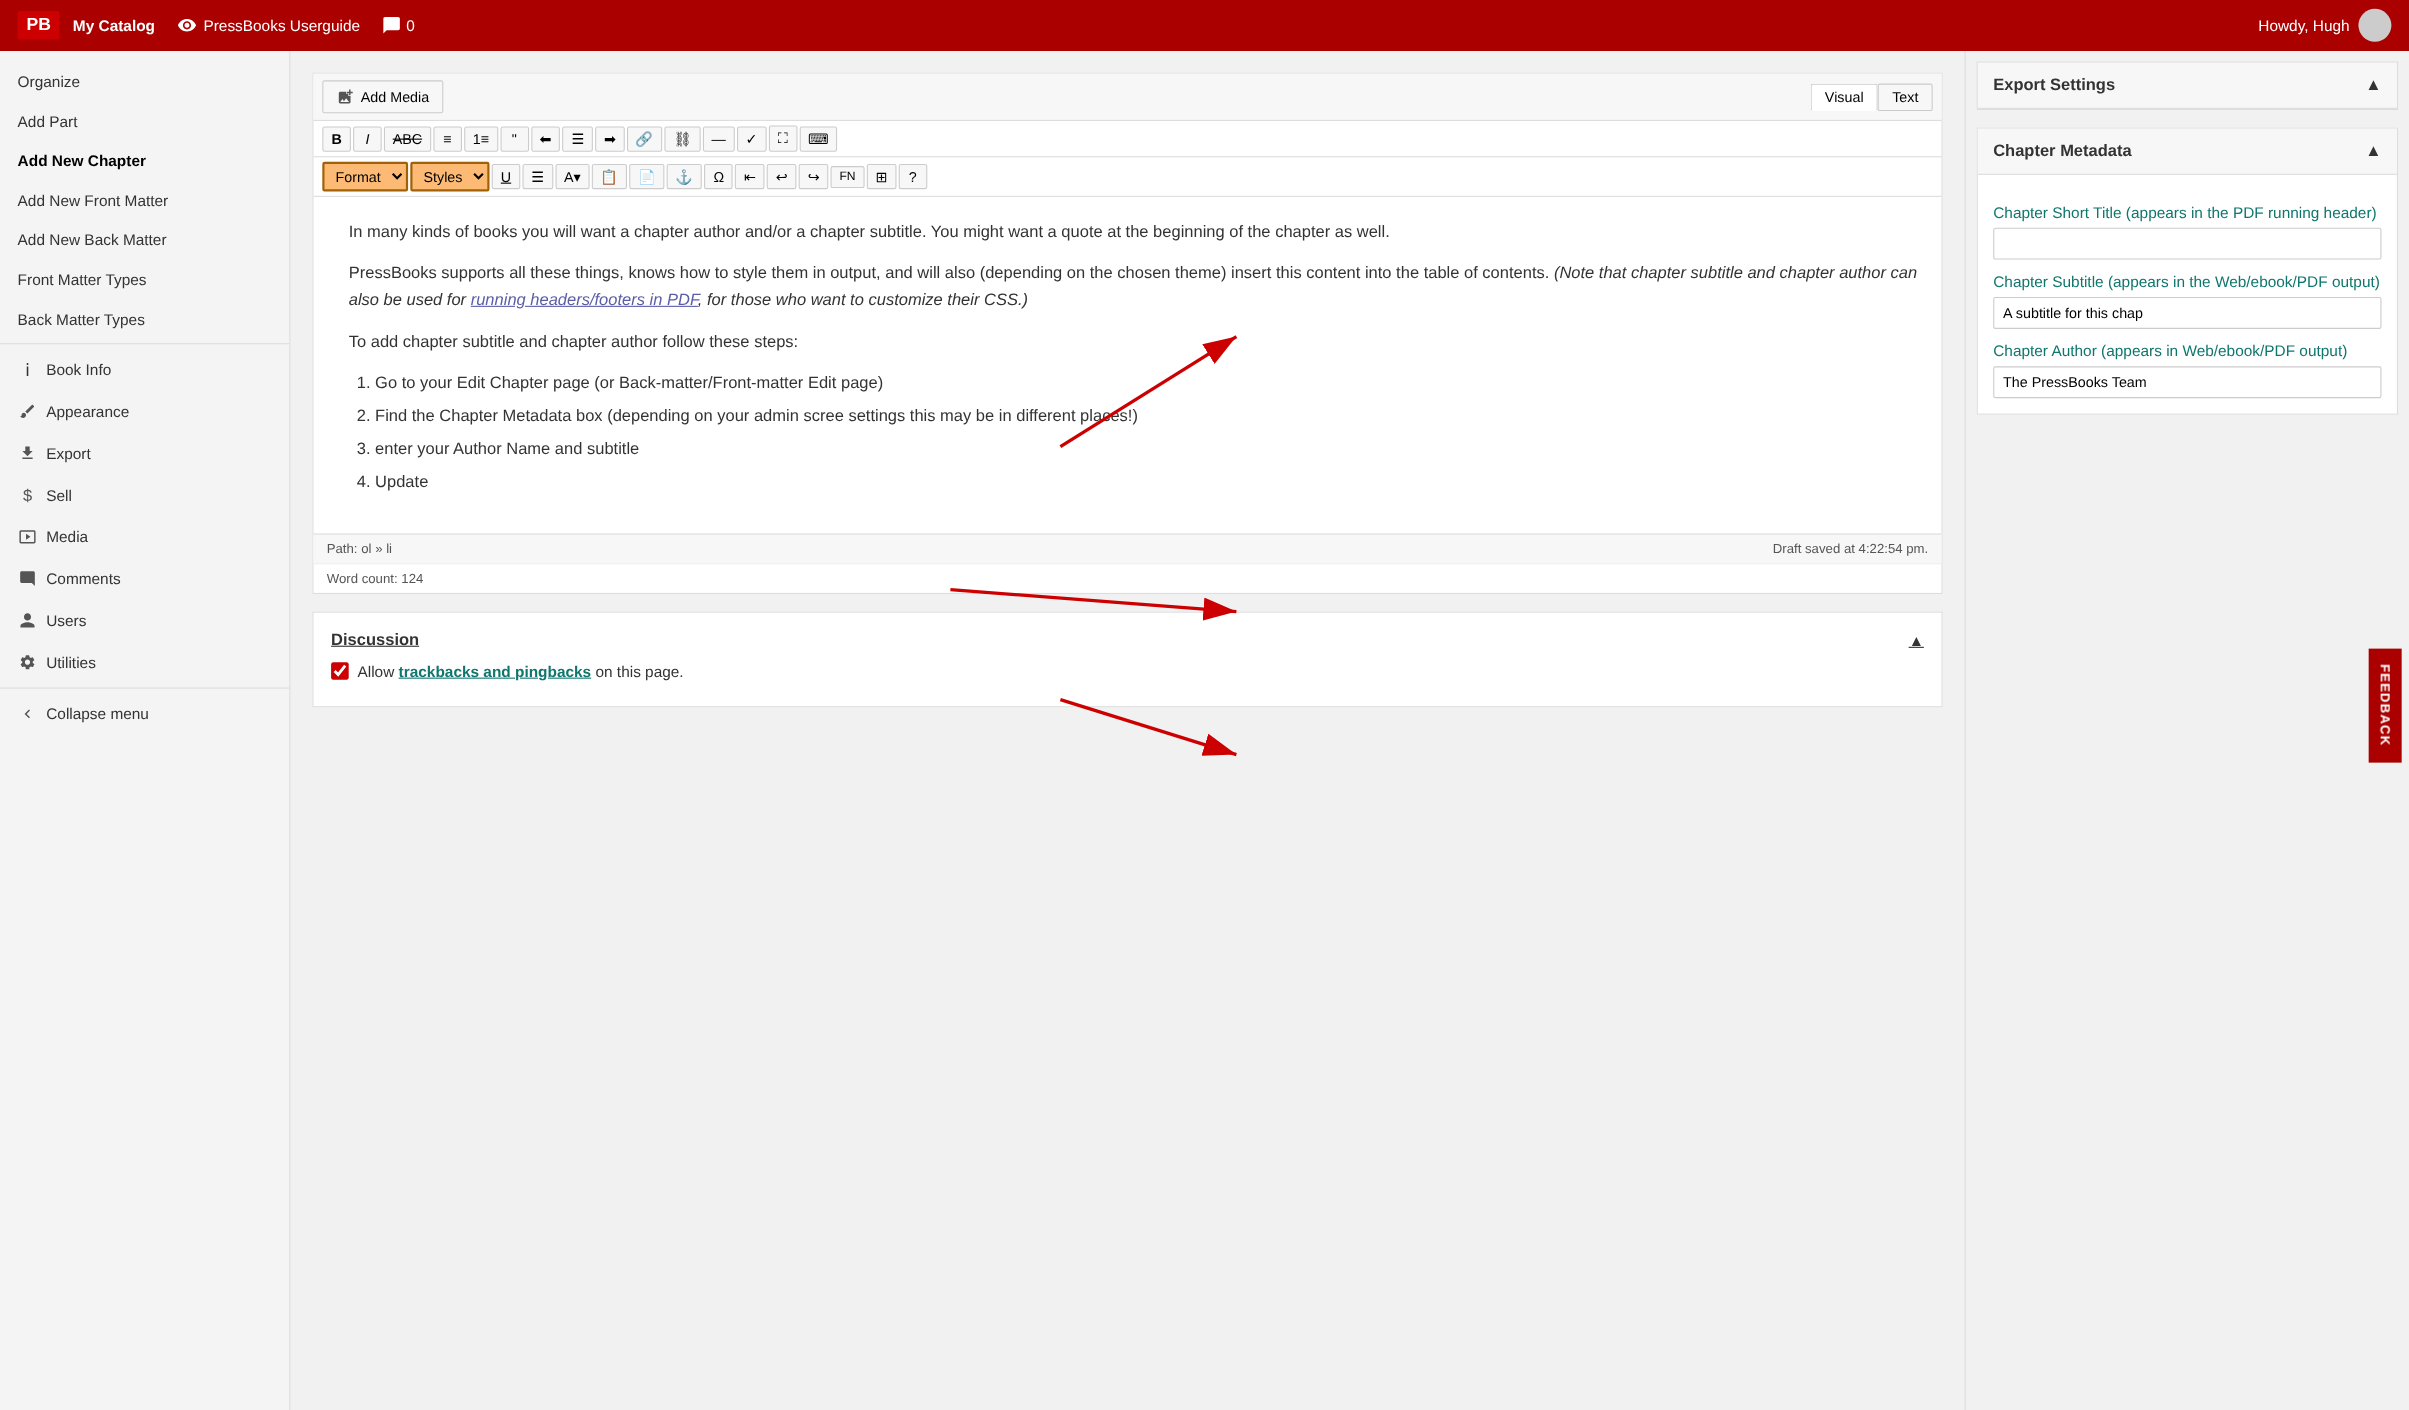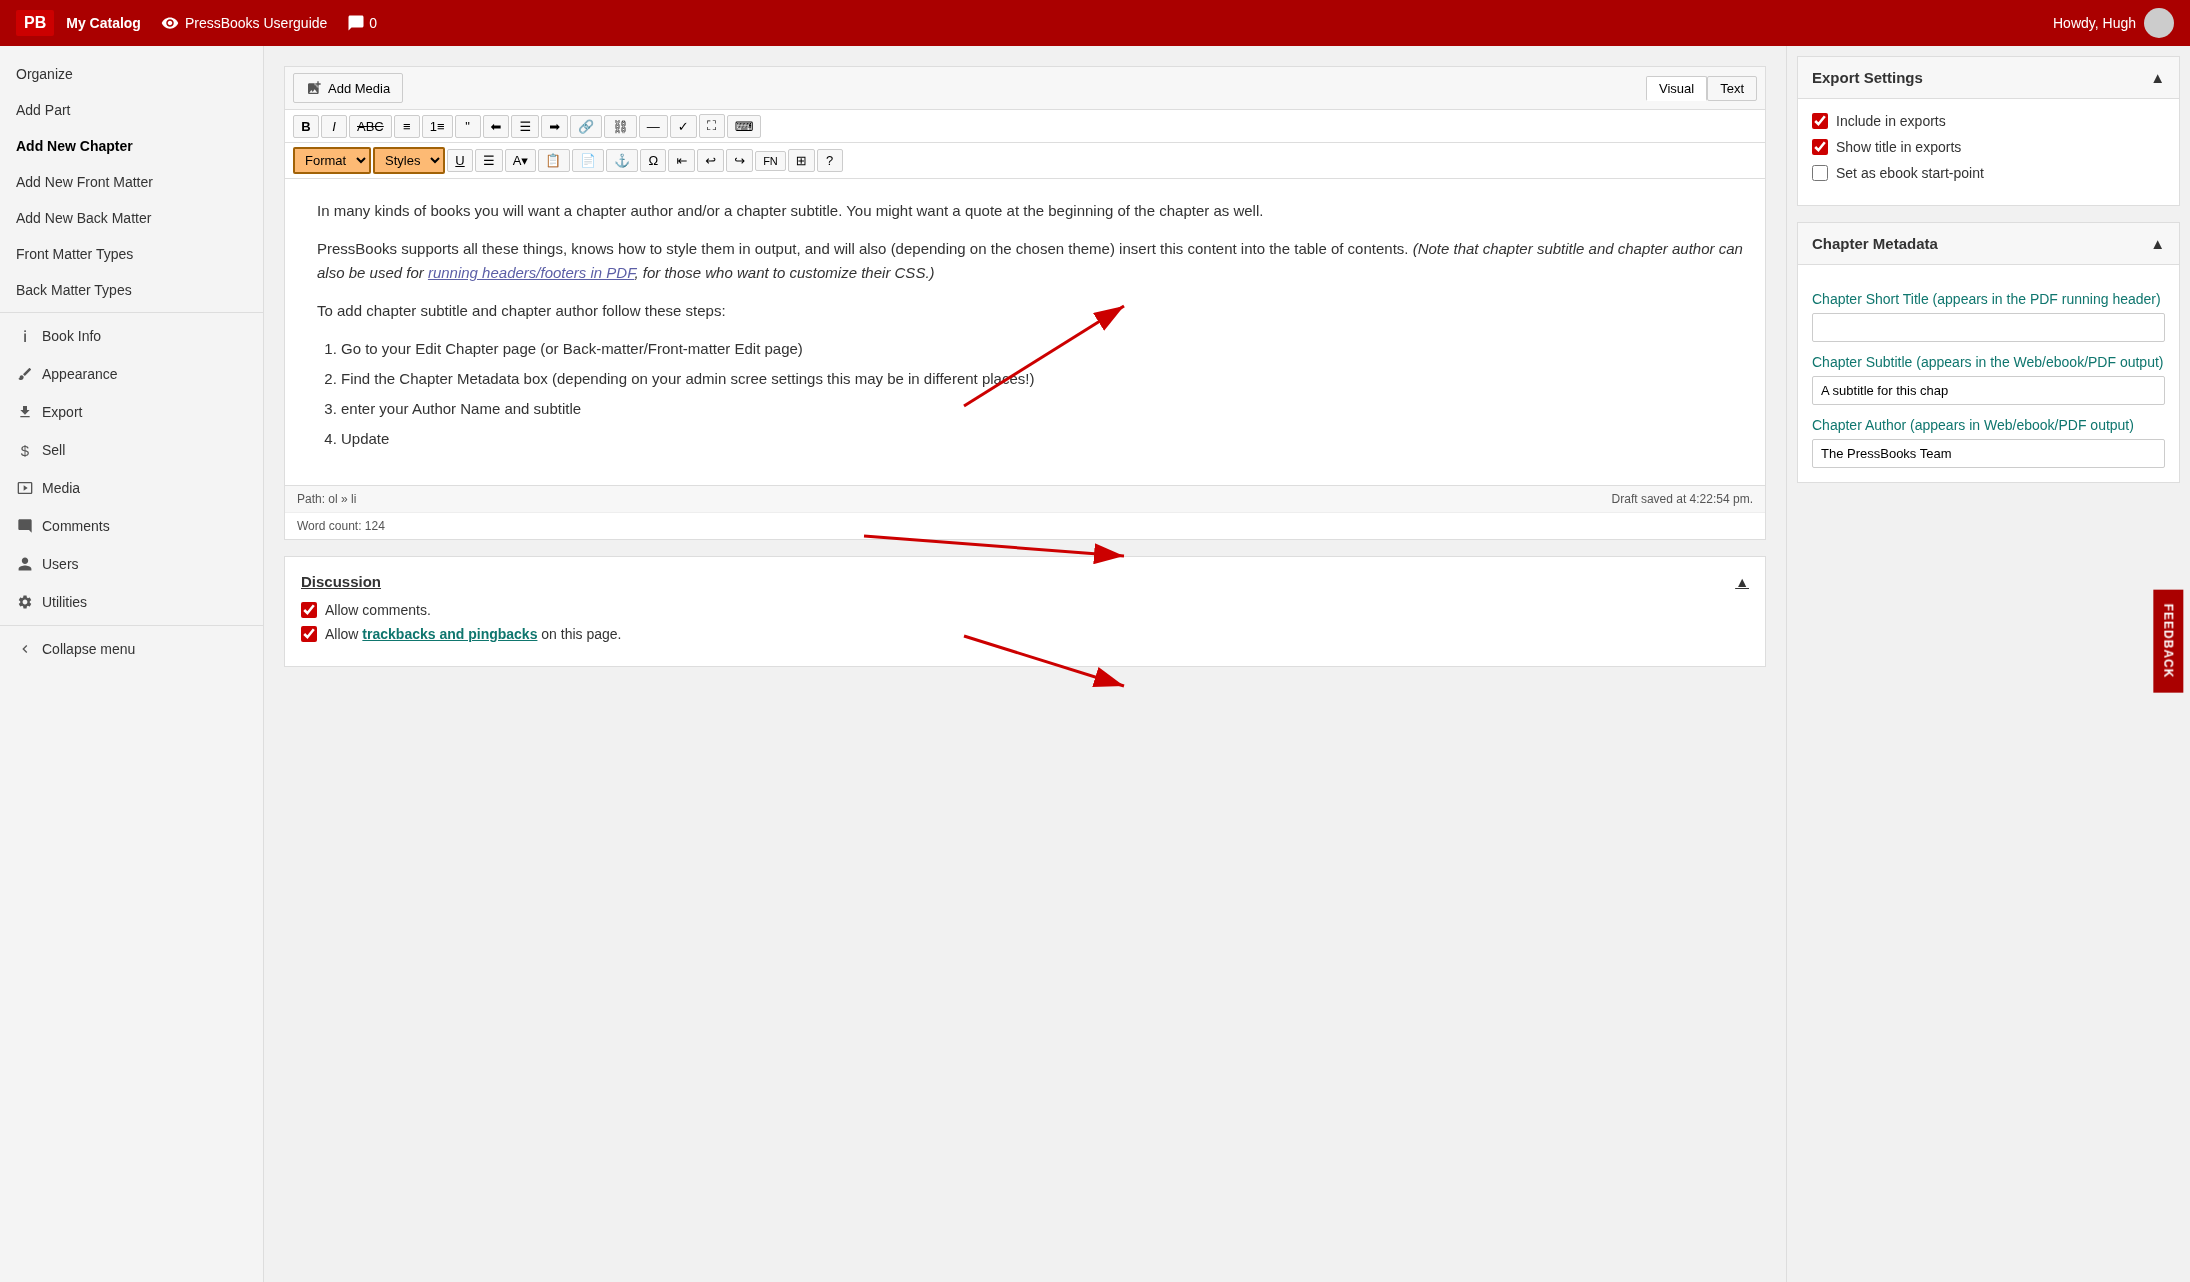--- a/index.html
+++ b/index.html
@@ -355,24 +355,20 @@
         </div>
       </div>
 
       <div class="discussion-box">
         <div class="discussion-header">
           <h3>Discussion</h3>
           <span class="discussion-toggle">▲</span>
         </div>
         <div class="check-row">
           <input type="checkbox" class="checkbox-red" checked="" style="">
-          <label>Allow comments.</label>
-        </div>
-        <div class="check-row">
-          <input type="checkbox" class="checkbox-red" checked="" style="">
           <label>Allow <a href="#">trackbacks and pingbacks</a><span> on this page.</span></label>
         </div>
       </div>
 
       <svg style="position:absolute; top:0; left:0; width:100%; height:100%; pointer-events:none; overflow:visible;" xmlns="http://www.w3.org/2000/svg">
 
         <defs>
           <marker id="arrowhead1" markerWidth="10" markerHeight="7" refX="10" refY="3.5" orient="auto">
             <polygon points="0 0, 10 3.5, 0 7" fill="#c00"></polygon>
           </marker>
@@ -393,34 +389,20 @@
 
     </div>
 
     <div class="right-sidebar">
 
       <div class="panel">
         <div class="panel-header">
           <span>Export Settings</span>
           <span>▲</span>
         </div>
-        <div class="panel-body">
-          <div class="check-line">
-            <input type="checkbox" class="checkbox-red" checked="" style="">
-            <label>Include in exports</label>
-          </div>
-          <div class="check-line">
-            <input type="checkbox" class="checkbox-red" checked="" style="">
-            <label>Show title in exports</label>
-          </div>
-          <div class="check-line">
-            <input type="checkbox" class="checkbox-red" style="">
-            <label>Set as ebook start-point</label>
-          </div>
-        </div>
       </div>
 
       <div class="panel">
         <div class="panel-header">
           <span>Chapter Metadata</span>
           <span>▲</span>
         </div>
         <div class="panel-body">
           <div class="field-label">Chapter Short Title (appears in the PDF running header)</div>
           <input class="field-input" type="text" value="" style="">

